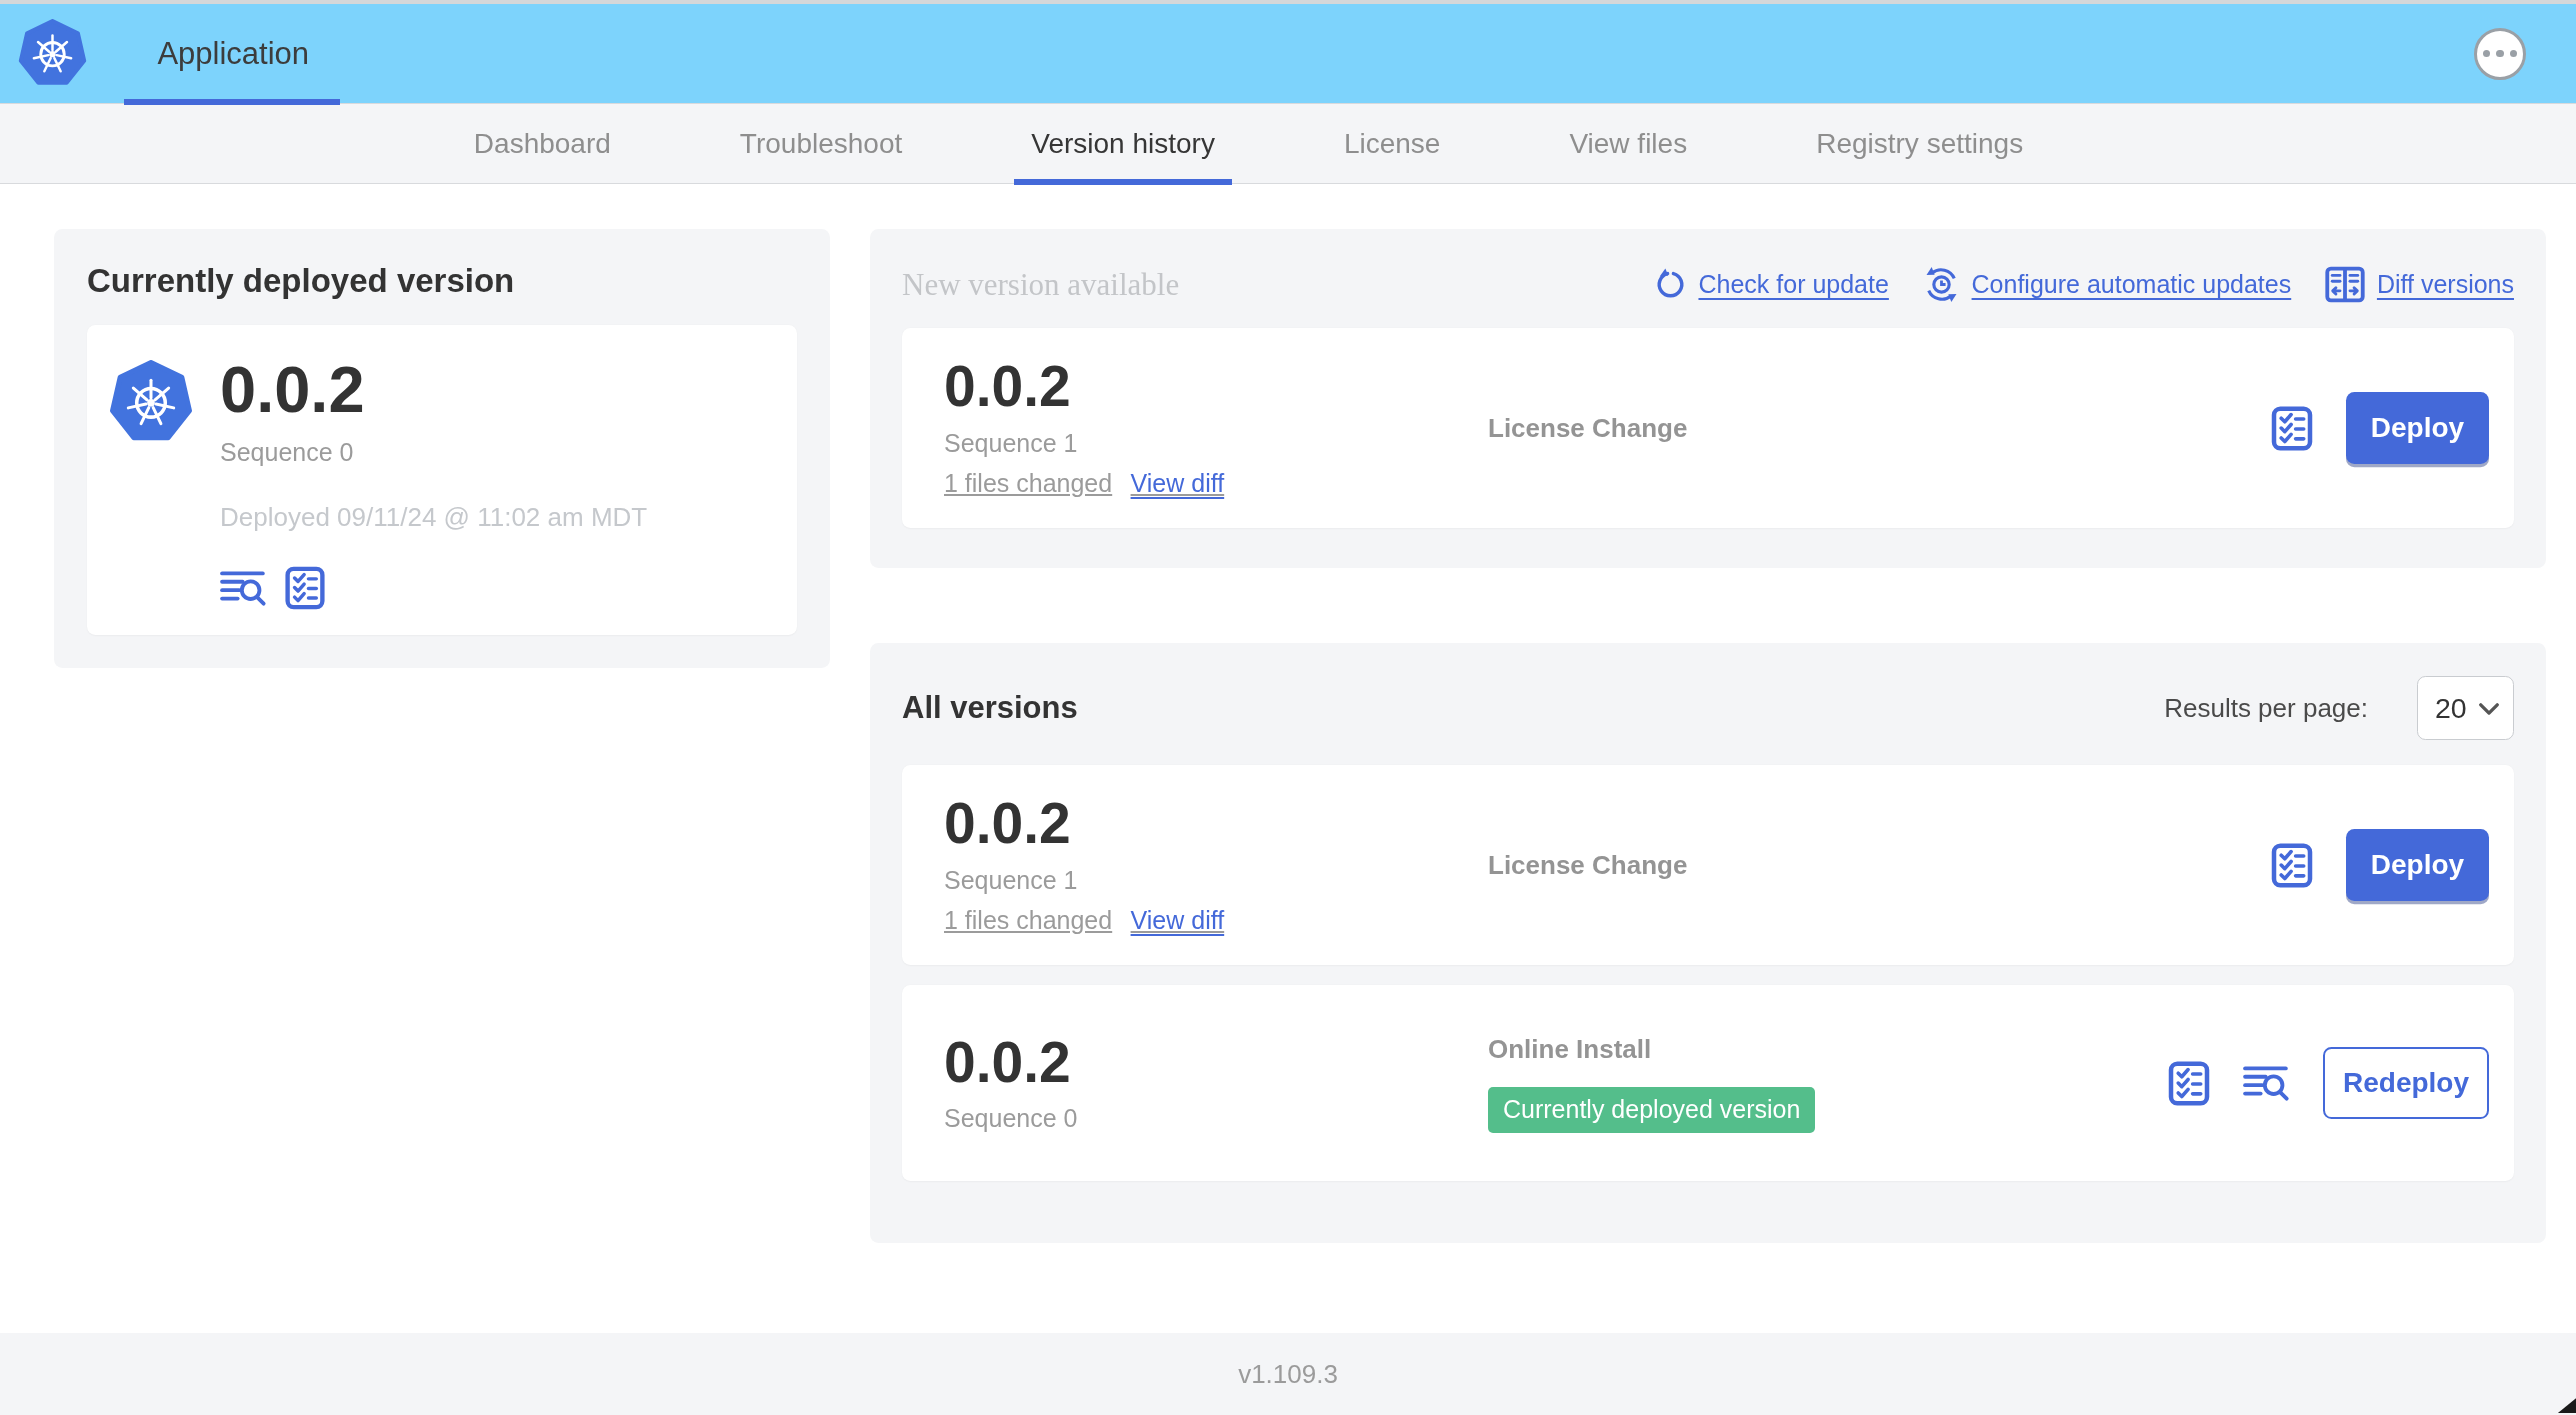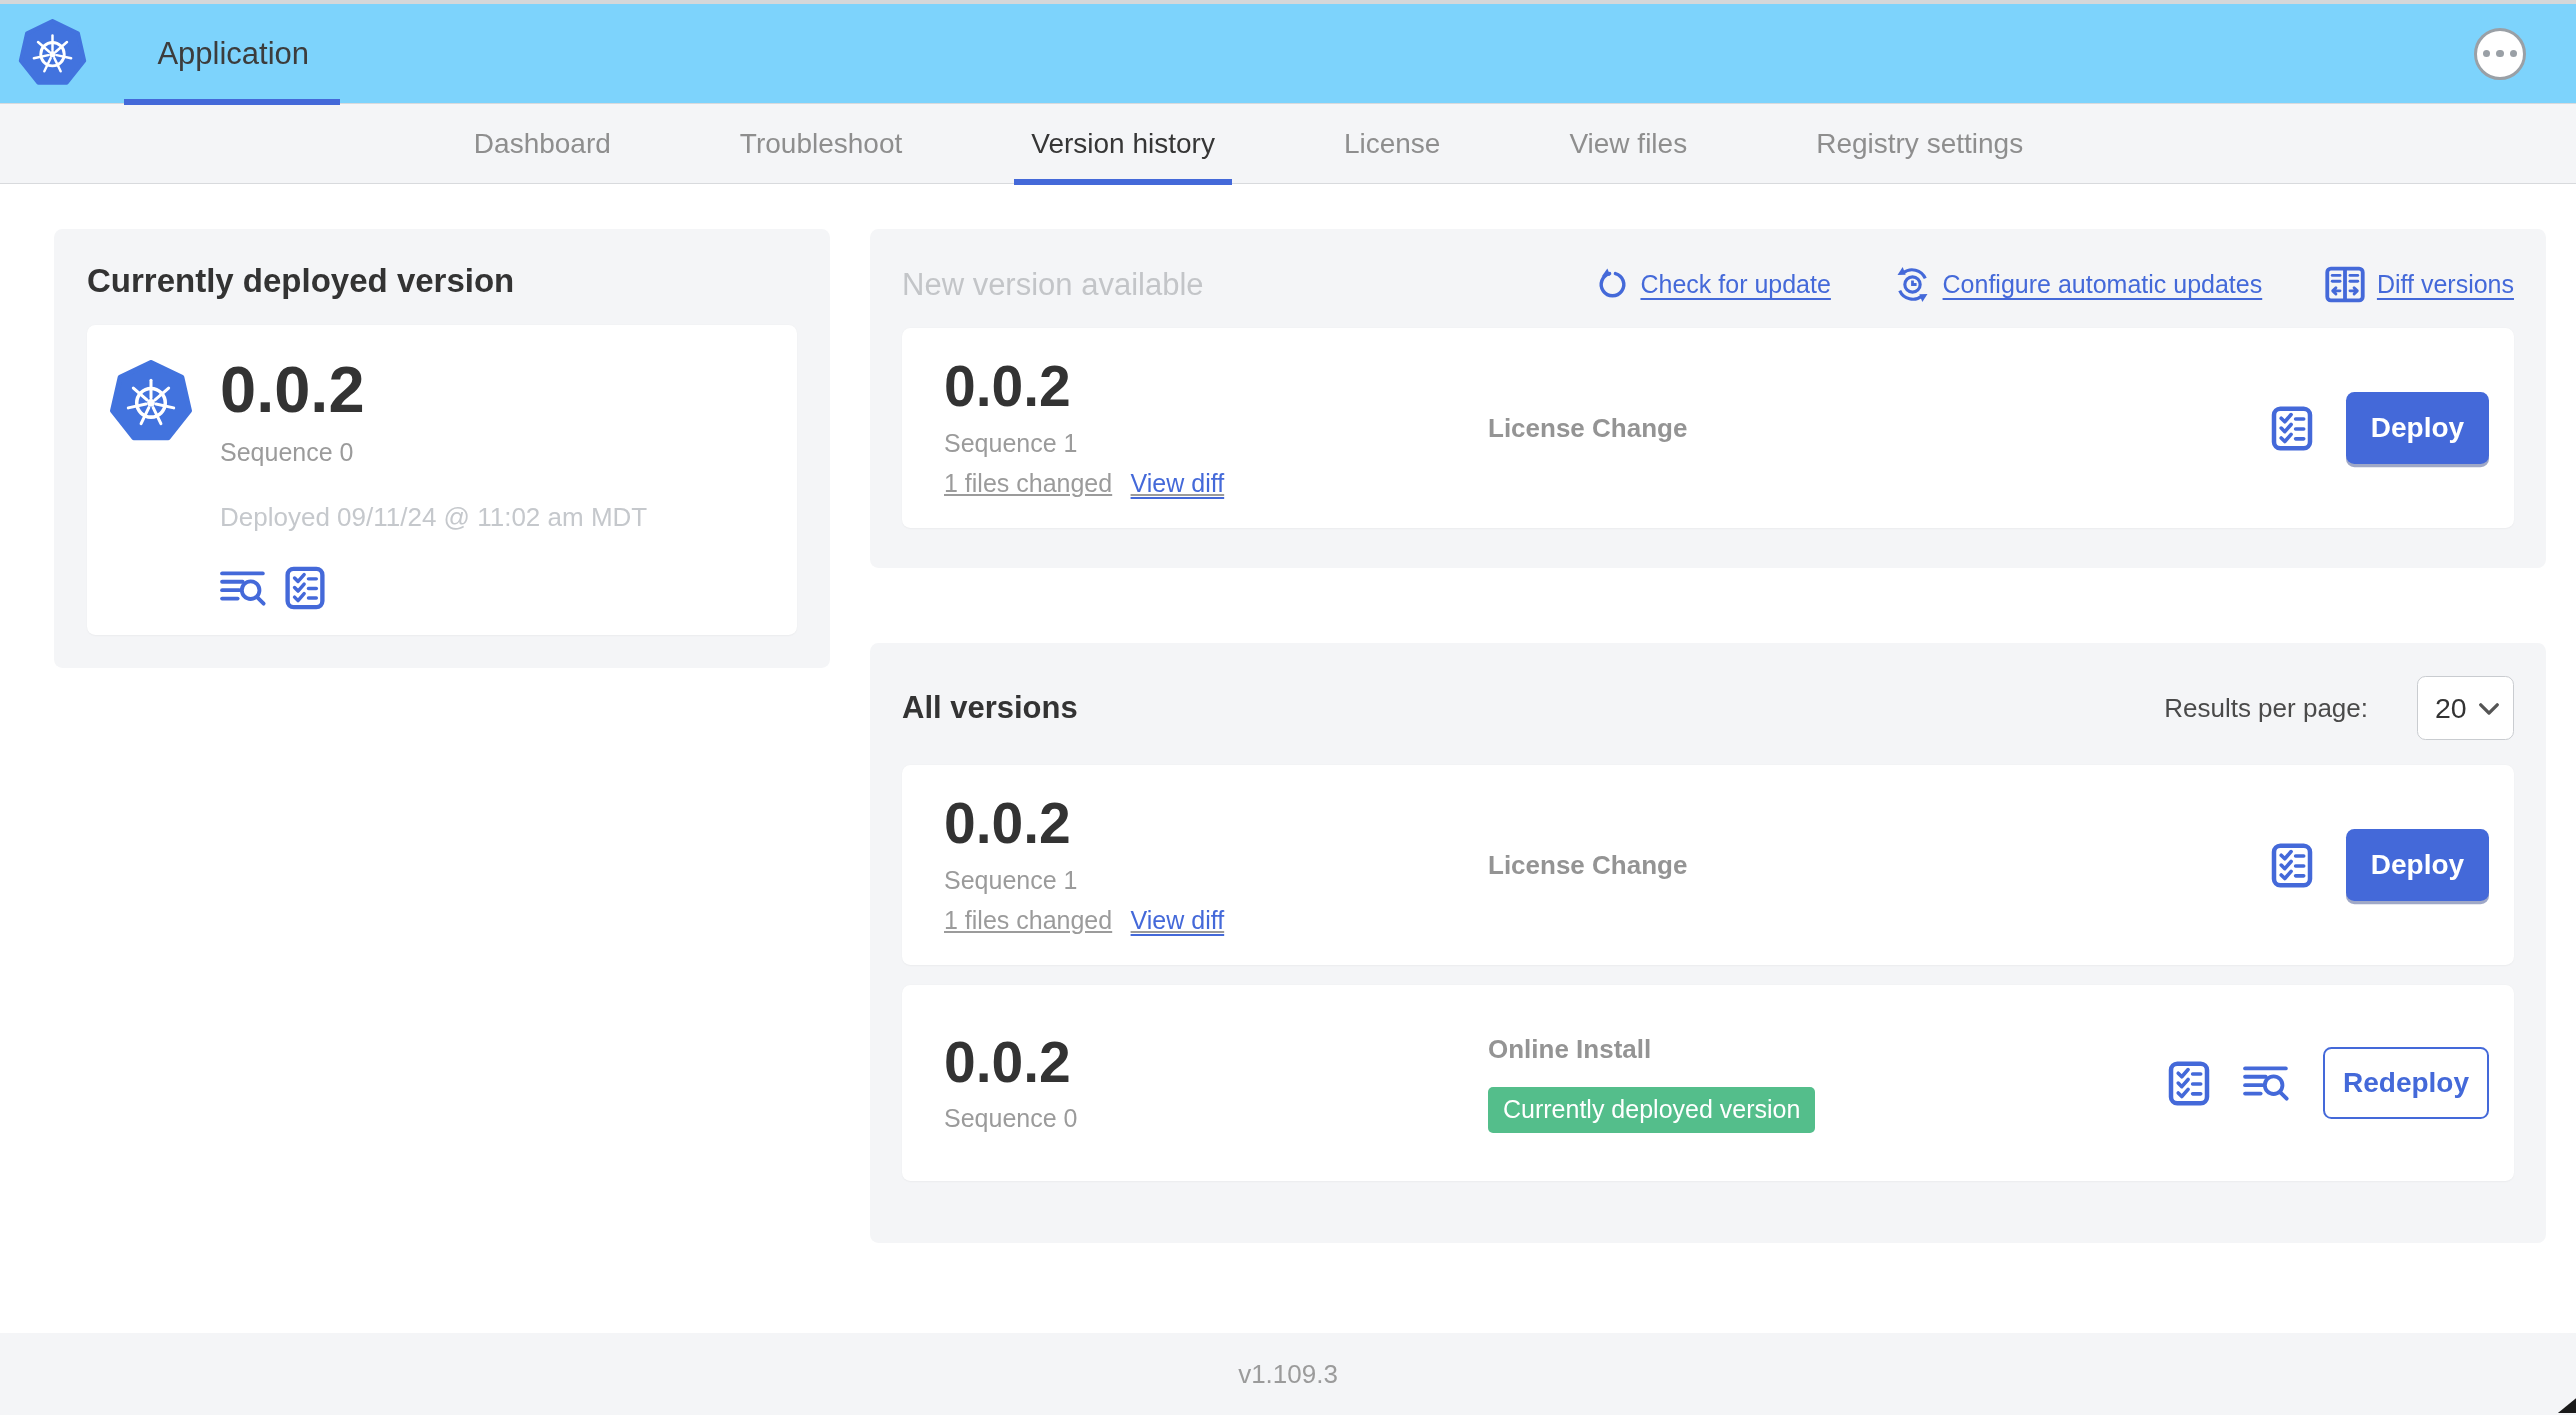--- a/index.html
+++ b/index.html
@@ -72,22 +72,22 @@
   .dc-version{ font-size:65px; font-weight:700; color:var(--text-dark); line-height:1.02; }
   .dc-seq{ font-size:25px; color:var(--text-gray); margin-top:15px; }
   .dc-date{ font-size:26px; color:var(--text-light); margin-top:35px; }
   .dc-icons{ margin-top:33px; display:flex; align-items:center; gap:18.4px; color:var(--primary-blue,#4469D9); }
   .icon-btn{ cursor:pointer; display:inline-flex; color:var(--primary-blue,#4469D9); }
 
   
   .right-col{ flex:1; display:flex; flex-direction:column; min-width:0; }
   .nv-panel{ padding:37px 32px 40px 32px; }
   .panel-header{ display:flex; align-items:center; }
-  .nv-title{ font-size:31px; color:#c3c5c8; }
-  .links{ margin-left:auto; display:flex; align-items:center; gap:63px; }
+  .nv-title{ font-size:31px; color:#c3c5c8;font-family:Liberation Serif, serif; }
+  .links{ margin-left:auto; display:flex; align-items:center; gap:34px; }
   .link{ display:flex; align-items:center; gap:11.7px; color:var(--primary-blue,#4469D9);
          font-size:25px; font-weight:500; cursor:pointer; white-space:nowrap; }
   .link .lbl{ text-decoration:underline; text-underline-offset:5px; }
 
   .version-row{
     background:#fff; border-radius:8.4px; margin-top:25px; min-height:196px;
     padding:30px 25px 30px 42px; display:flex; align-items:center;
     box-shadow:0 0.8px 1.7px rgba(0,0,0,.04);
   }
   .vr-col1{ width:544px; flex:none; }

